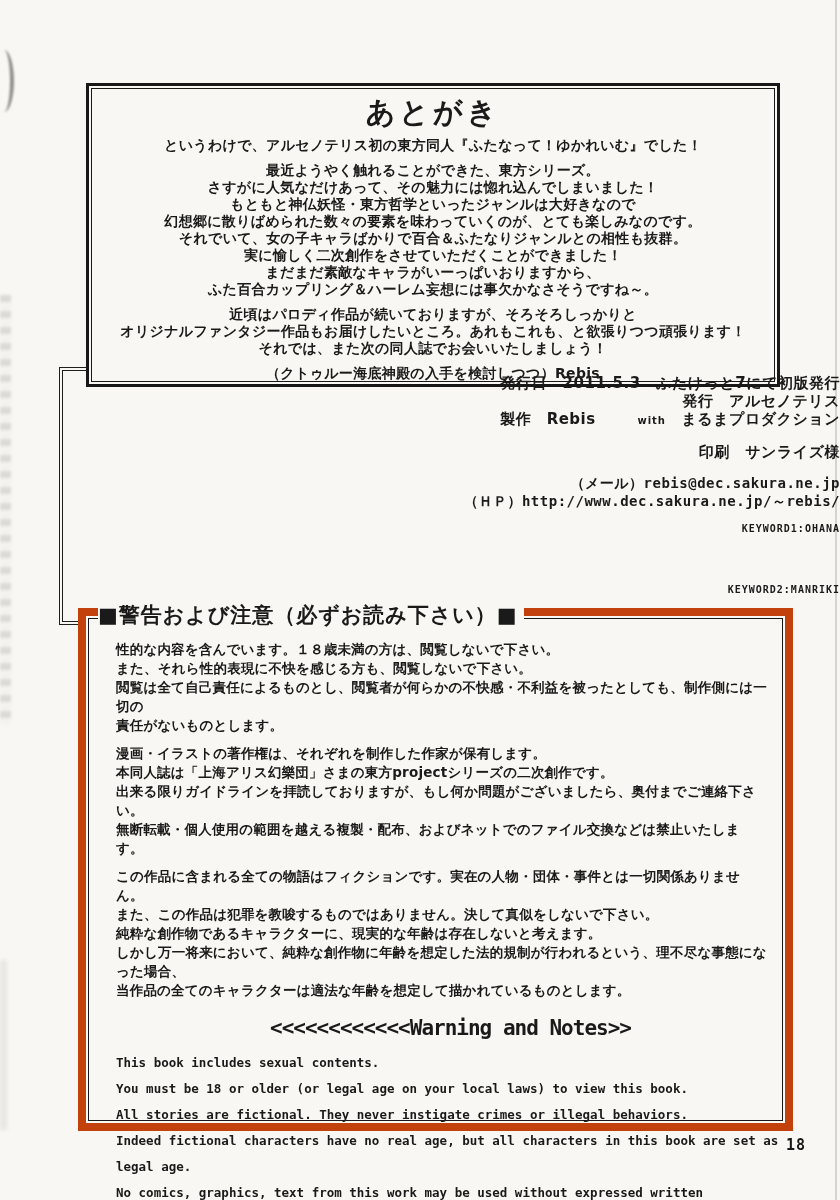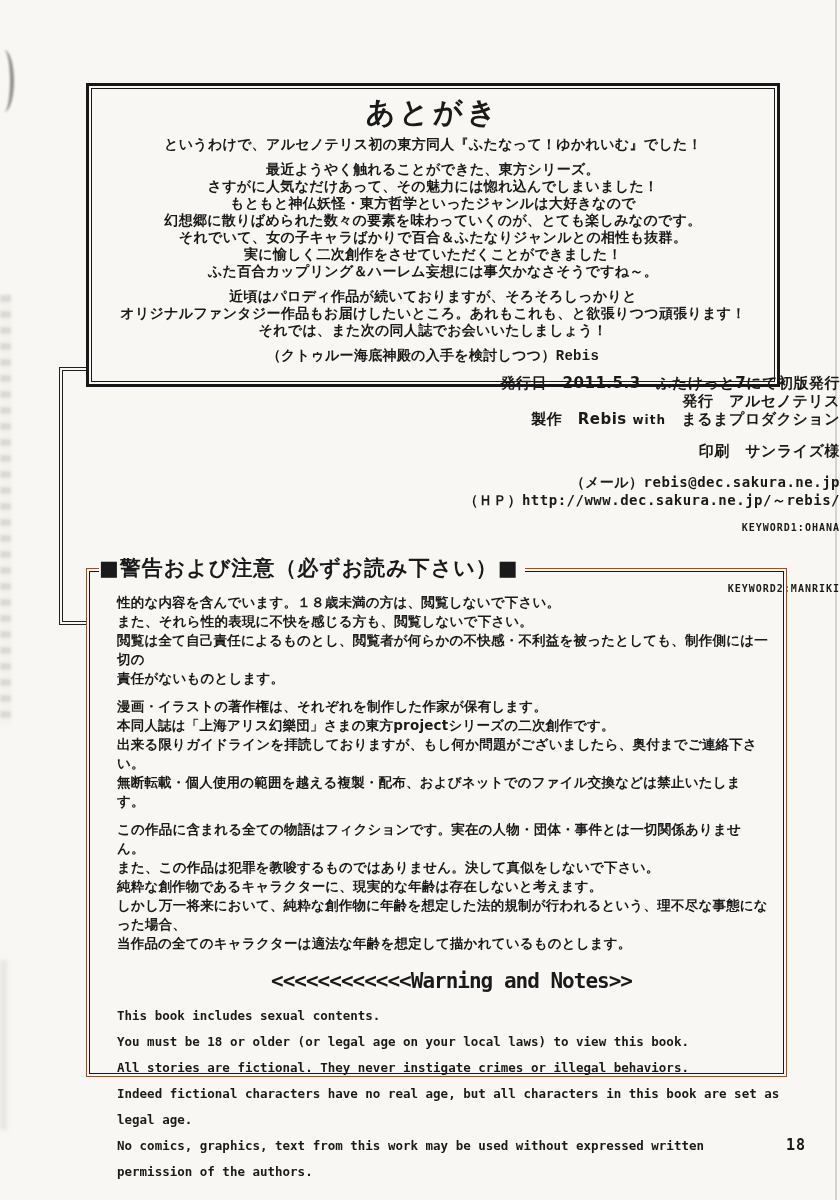--- a/index.html
+++ b/index.html
@@ -30,40 +30,39 @@
   .afterword-box{
     position:absolute;left:86px;top:83px;width:688px;height:298px;
     border:3px solid #181818;
     box-shadow:inset 0 0 0 2px #f8f7f3, inset 0 0 0 3px #181818;
     padding:0;z-index:2;text-align:center;
   }
   .af-title{
     margin:10px 0 9px 0;font-size:29px;line-height:32px;font-weight:800;
     letter-spacing:4px;
   }
-  .af-line{font-size:14px;line-height:17px;min-height:17px;font-weight:600;letter-spacing:.3px;font-family:Liberation Mono, monospace;}
+  .af-line{font-size:14px;line-height:17px;min-height:17px;font-weight:600;letter-spacing:.3px;}
   .af-line.spacer{height:8px;min-height:8px;}
 
   
   .colophon{position:absolute;left:30px;top:374px;width:810px;text-align:right;z-index:2;}
   .col-line{font-size:15px;line-height:18px;font-weight:700;letter-spacing:.5px;}
-  .col-line .with{font-size:12px;font-weight:700;letter-spacing:1px;}
+  .col-line .with{font-size:10px;font-weight:700;letter-spacing:1px;margin-left:36px;}
   .gap-top{margin-top:13px;}
   .mono{font-family:"DejaVu Sans Mono","Liberation Mono",monospace;font-size:14px;font-weight:700;}
   .keyword{font-family:"DejaVu Sans Mono","Liberation Mono",monospace;
     font-size:10px;line-height:13px;font-weight:700;letter-spacing:1px;margin-top:48px;}
   .keyword.first{margin-top:12px;}
 
   
   .warning-box{
-    position:absolute;left:78px;top:568px;width:699px;height:507px;
-    border:1px solid #c2410c;
+    position:absolute;left:78px;top:608px;width:699px;height:507px;
+    border:8px solid #c2410c;
     box-shadow:inset 0 0 0 2px #f8f7f3, inset 0 0 0 3px #181818;
     z-index:2;
-    margin-left:8px;
   }
   .warn-heading{
     position:absolute;top:-17px;left:12px;z-index:3;
     background:#f8f7f3;padding:0 6px 0 0;
     font-size:21px;line-height:32px;font-weight:800;letter-spacing:1px;
   }
   .wj-lines{padding:24px 18px 0 30px;}
   .wj-line{font-size:13.5px;line-height:19px;min-height:19px;font-weight:600;letter-spacing:.2px;}
   .wj-line.spacer{height:9px;min-height:9px;}
   .we-heading{
@@ -103,20 +102,21 @@
         <div class="af-line">さすがに人気なだけあって、その魅力には惚れ込んでしまいました！</div>
 
         <div class="af-line">もともと神仏妖怪・東方哲学といったジャンルは大好きなので</div>
 
         <div class="af-line">幻想郷に散りばめられた数々の要素を味わっていくのが、とても楽しみなのです。</div>
 
         <div class="af-line">それでいて、女の子キャラばかりで百合＆ふたなりジャンルとの相性も抜群。</div>
 
         <div class="af-line">実に愉しく二次創作をさせていただくことができました！</div>
 
+        <div class="af-line">まだまだ素敵なキャラがいーっぱいおりますから、</div>
 
         <div class="af-line">ふた百合カップリング＆ハーレム妄想には事欠かなさそうですね～。</div>
 
         <div class="af-line spacer"></div>
 
         <div class="af-line">近頃はパロディ作品が続いておりますが、そろそろしっかりと</div>
 
         <div class="af-line">オリジナルファンタジー作品もお届けしたいところ。あれもこれも、と欲張りつつ頑張ります！</div>
 
         <div class="af-line">それでは、また次の同人誌でお会いいたしましょう！</div>

